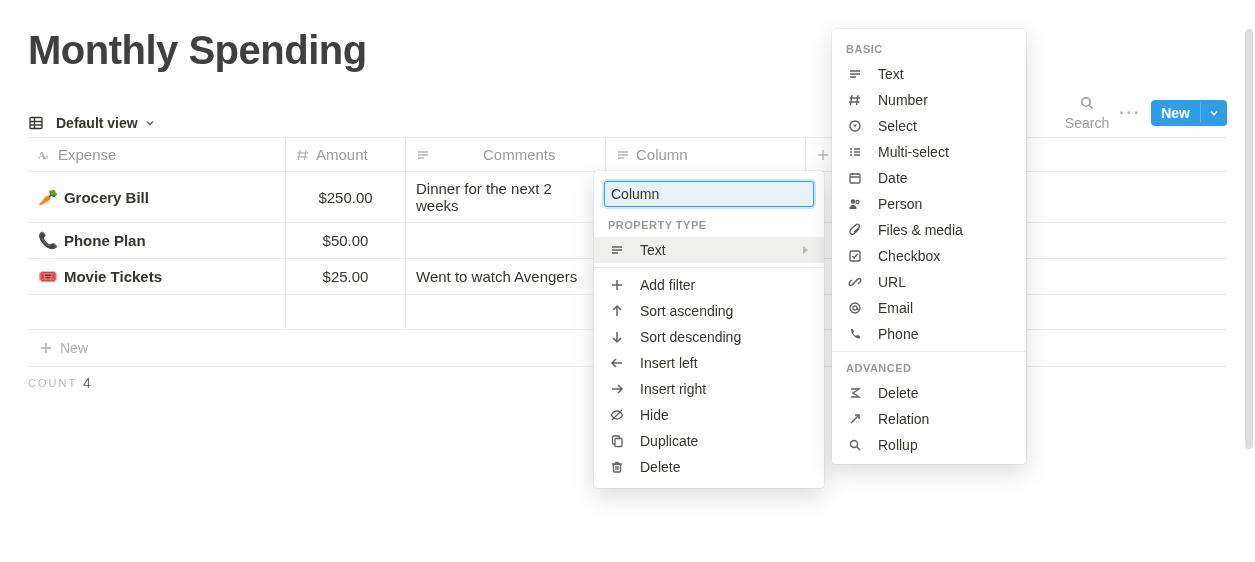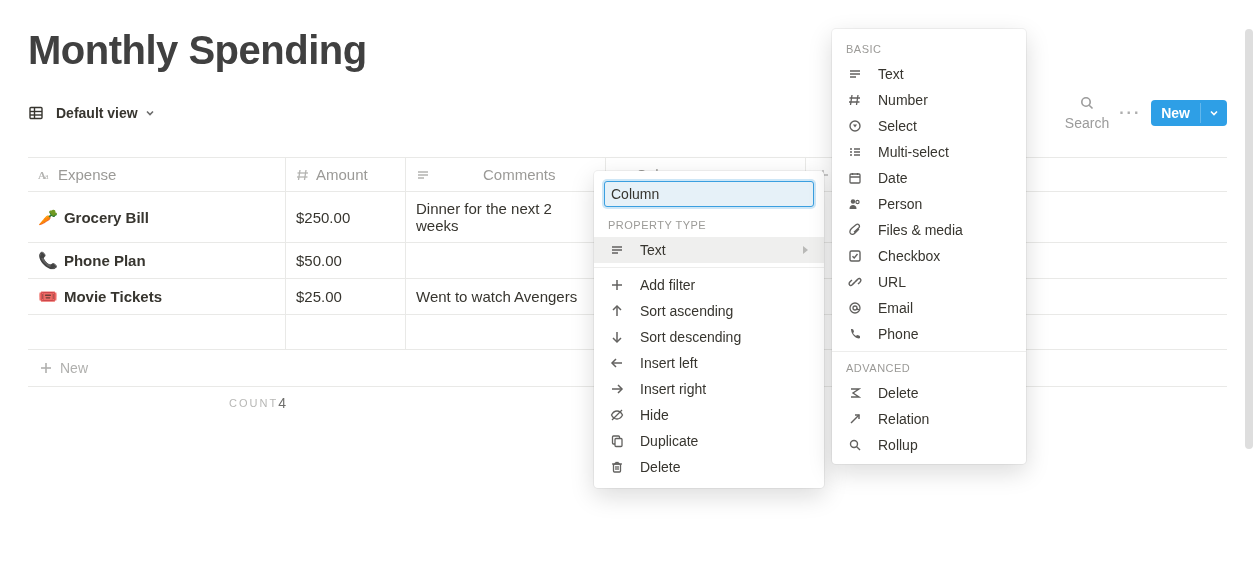--- a/index.html
+++ b/index.html
@@ -3,53 +3,53 @@
 <meta charset="utf-8">
 <style>
   * { box-sizing: border-box; }
   html, body { margin:0; padding:0; font-family: -apple-system, BlinkMacSystemFont, "Segoe UI", Helvetica, Arial, sans-serif; color:#37352f; background:#fff; }
   body { width:1255px; height:562px; position:relative; overflow:hidden; }
 
   .page { padding:28px 28px 0 28px; }
 
   h1.title { font-size:40px; font-weight:800; margin:0 0 22px 0; letter-spacing:-0.5px; color:#404040;}
 
-  .viewbar { display:flex; align-items:center; justify-content:space-between; margin-bottom:26px; }
+  .viewbar { display:flex; align-items:flex-end; justify-content:space-between; margin-bottom:6px; }
   .view-left { display:flex; align-items:center; gap:6px; font-size:14px; font-weight:600; color:#37352f; cursor:pointer; }
   .view-left .chev { color:#6b6b6b; }
   .view-right { display:flex; align-items:center; gap:10px; }
   .search { display:flex; align-items:center; gap:4px; color:#9b9b9b; font-size:14px; cursor:pointer;flex-direction:column;}
   .more { color:#aeaeae; letter-spacing:2px; font-weight:700; cursor:pointer; user-select:none;}
   .newbtn { background:#2e9fe6; color:#fff; border-radius:4px; font-size:14px; font-weight:600; display:flex; align-items:center; overflow:hidden;}
   .newbtn .lbl { padding:5px 10px; cursor:pointer;}
   .newbtn .drop { padding:5px 8px; border-left:1px solid rgba(255,255,255,0.25); cursor:pointer;}
 
   .table { border-top:1px solid #e9e9e7; border-bottom:1px solid #e9e9e7;}
   .row { display:flex; align-items:stretch; border-bottom:1px solid #e9e9e7;}
   .row:last-child{ border-bottom:none;}
   .hdr { color:#9b9a97; font-size:14px; }
   .cell { padding:8px 10px; display:flex; align-items:center; font-size:15px; }
   .cell.br { border-right:1px solid #e9e9e7;}
   .col-expense { width:258px; font-weight:600;}
   .hdr .col-expense{ font-weight:400;}
-  .col-amount  { width:120px; justify-content:flex-start;}
+  .col-amount  { width:120px; justify-content:center;}
   .col-comments{ width:200px;gap:47px; }
   .col-column  { width:200px;}
   .col-add     { flex:1; color:#c0c0c0;}
   .emoji { margin-right:6px; font-size:16px;}
   .hicon { margin-right:6px; color:#b3b3b1; display:inline-flex;}
   svg{ display:block;}
 
   .newrow { display:flex; align-items:center; gap:8px; padding:10px 12px; color:#b0b0ae; font-size:14px; cursor:pointer; border-bottom:1px solid #e9e9e7;}
-  .count { padding:8px 0 0 0; font-size:11px; letter-spacing:2px; color:#b7b7b5; display:flex; align-items:center; width:258px; justify-content:flex-end;}
+  .count { padding:8px 0 0 0; font-size:11px; letter-spacing:2px; color:#b7b7b5; display:flex; align-items:center; gap:6px; width:258px; }
   .count .n { letter-spacing:0; color:#6e6e6c; font-size:14px;}
 
   
   .pop { position:absolute; background:#fff; border-radius:4px; box-shadow:0 8px 24px rgba(15,15,15,0.15), 0 0 0 1px rgba(15,15,15,0.05); font-size:14px;}
-  .pop .section-title{ font-size:11px; font-weight:400; letter-spacing:0.5px; color:#9b9a97; padding:6px 14px;}
+  .pop .section-title{ font-size:11px; font-weight:700; letter-spacing:0.5px; color:#9b9a97; padding:6px 14px;}
   .pop .item{ display:flex; align-items:center; gap:14px; padding:5px 14px; cursor:pointer;}
   .pop .item .iicon{width:18px; display:inline-flex; justify-content:center; color:#62615f;}
   .pop .item.hover{ background:#efefee;}
   .pop .sep{ height:1px; background:#ededec; margin:4px 0;}
   .pop .chev-r{ margin-left:auto; color:#b9b9b7;}
   .popA { left:594px; top:171px; width:230px; padding:6px 0 8px 0;}
   .popA input.nm { margin:4px 10px 6px 10px; width:calc(100% - 20px); border:1px solid #3a9fe0; background:#e6f1f8; border-radius:3px; padding:4px 6px; font-size:14px; color:#37352f; box-shadow:0 0 0 2px rgba(58,159,224,0.25); outline:none;}
   .popB { left:832px; top:29px; width:194px; padding:8px 0 6px 0; max-height:456px; overflow:hidden;}
 
   .scrollbar { position:absolute; right:2px; top:29px; width:8px; height:456px;}

